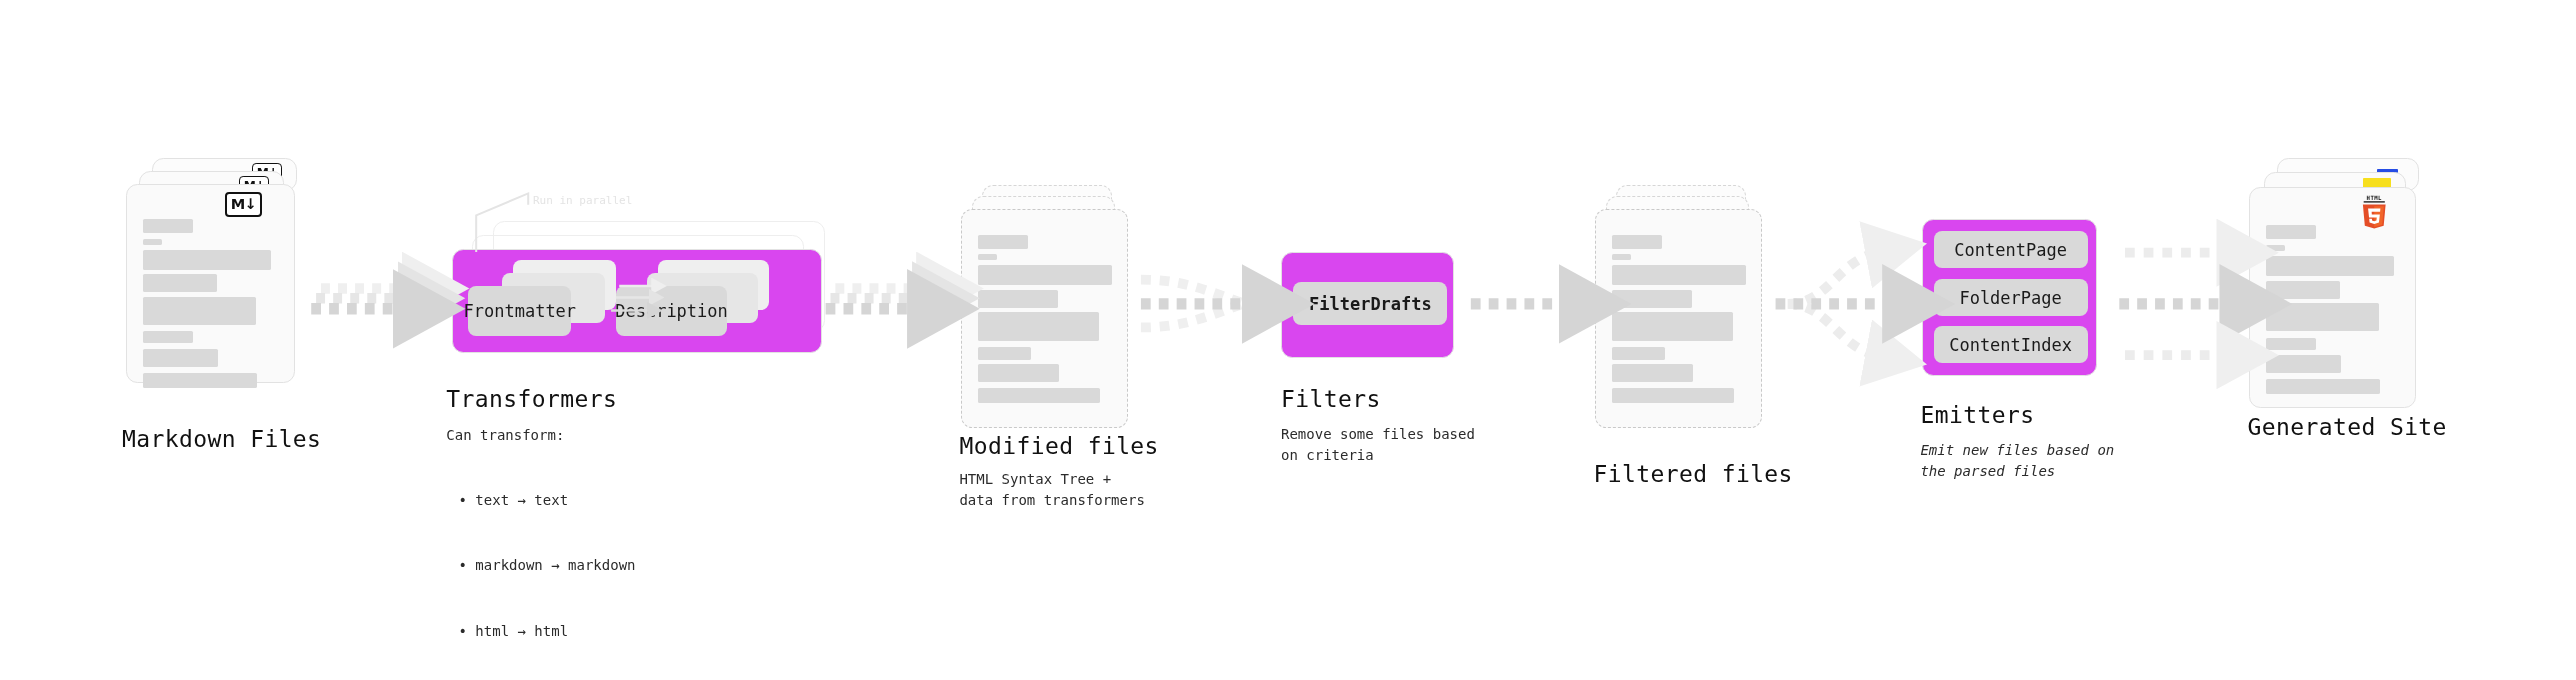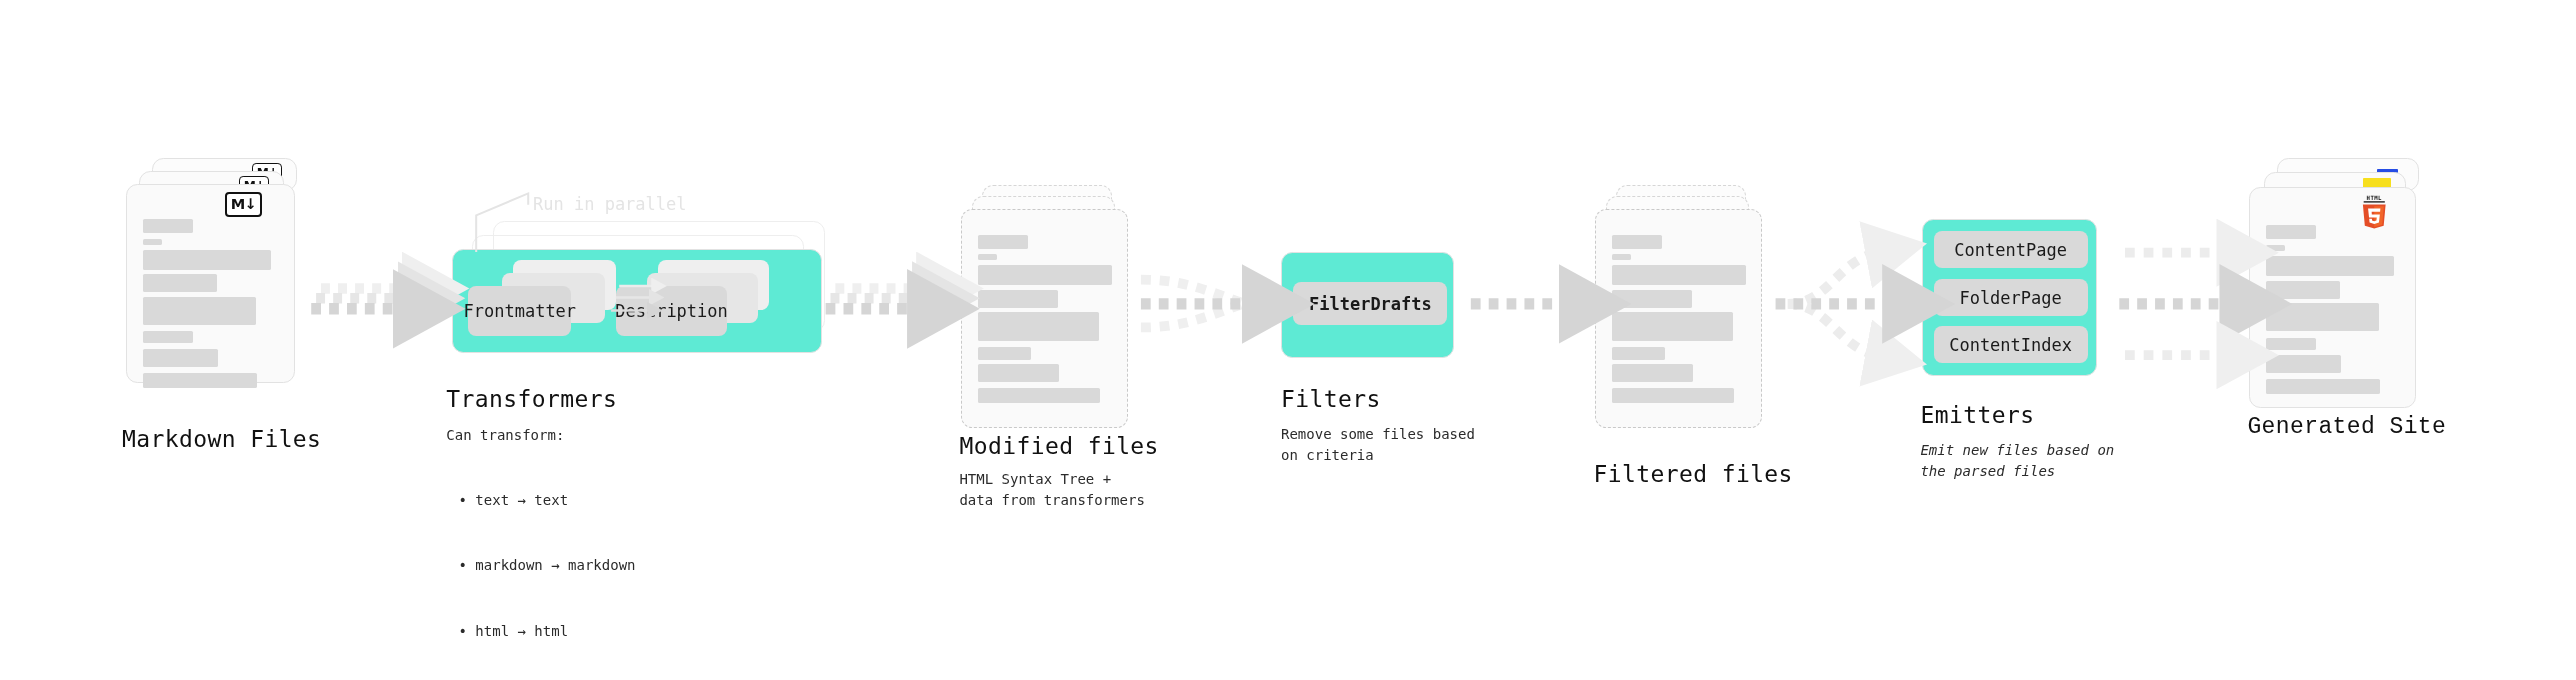--- a/index.html
+++ b/index.html
@@ -77,21 +77,21 @@
   .js-badge {
     position: absolute;
     background: #f7df1e;
     border-radius: 0.8px;
   }
   .html5-badge { position: absolute; }
 
   
   .procbox {
     position: absolute;
-    background: #5eead4;
+    background: #d946ef;
     border: 1.6px solid #e2e2e2;
     border-radius: 11.4px;
     box-sizing: border-box;
   }
   .procbox.ghost {
     background: transparent;
     border-color: #eeeeee;
   }
   .chip {
     position: absolute;
@@ -126,21 +126,21 @@
   }
   .bullets {
     position: absolute;
     font-size: 14px;
     line-height: 1.55;
     color: #2b2b2b;
     white-space: pre;
   }
   .runlabel {
     position: absolute;
-    font-size: 17px;
+    font-size: 11px;
     color: #e4e4e4;
     white-space: nowrap;
   }
 
   svg.overlay {
     position: absolute;
     left: 0; top: 0;
     width: 2576px;
     height: 681px;
     pointer-events: none;
@@ -286,21 +286,21 @@
         <div class="bar" style="left:16.3px; top:57px;  width:18.7px;  height:5.7px;"></div>
         <div class="bar" style="left:16.3px; top:68px;  width:128px; height:19.5px;"></div>
         <div class="bar" style="left:16.3px; top:93px; width:74px;  height:18px;"></div>
         <div class="bar" style="left:16.3px; top:115px; width:113px; height:28.4px;"></div>
         <div class="bar" style="left:16.3px; top:150px; width:50px;  height:12.2px;"></div>
         <div class="bar" style="left:16.3px; top:167px; width:75px;  height:18px;"></div>
         <div class="bar" style="left:16.3px; top:191px; width:114px; height:14.6px;"></div>
       </div>
     </div>
 
-    <div class="title" style="left:-1.6px; top:256px;font-family:Liberation Mono, monospace;">Generated Site</div>
+    <div class="title" style="left:-1.6px; top:256px;">Generated Site</div>
   </div>
 
   <svg class="overlay" viewBox="0 0 3170 838" width="2576" height="681">
     <defs>
 
       <marker id="hd" markerWidth="7" markerHeight="7" refX="1.2" refY="3.5" orient="auto" markerUnits="strokeWidth">
         <path d="M0,0 L6.4,3.5 L0,7 Z" fill="#d5d5d5"></path>
       </marker>
       <marker id="hd-mid" markerWidth="7" markerHeight="7" refX="1.2" refY="3.5" orient="auto" markerUnits="strokeWidth">
         <path d="M0,0 L6.4,3.5 L0,7 Z" fill="#e4e4e4"></path>

